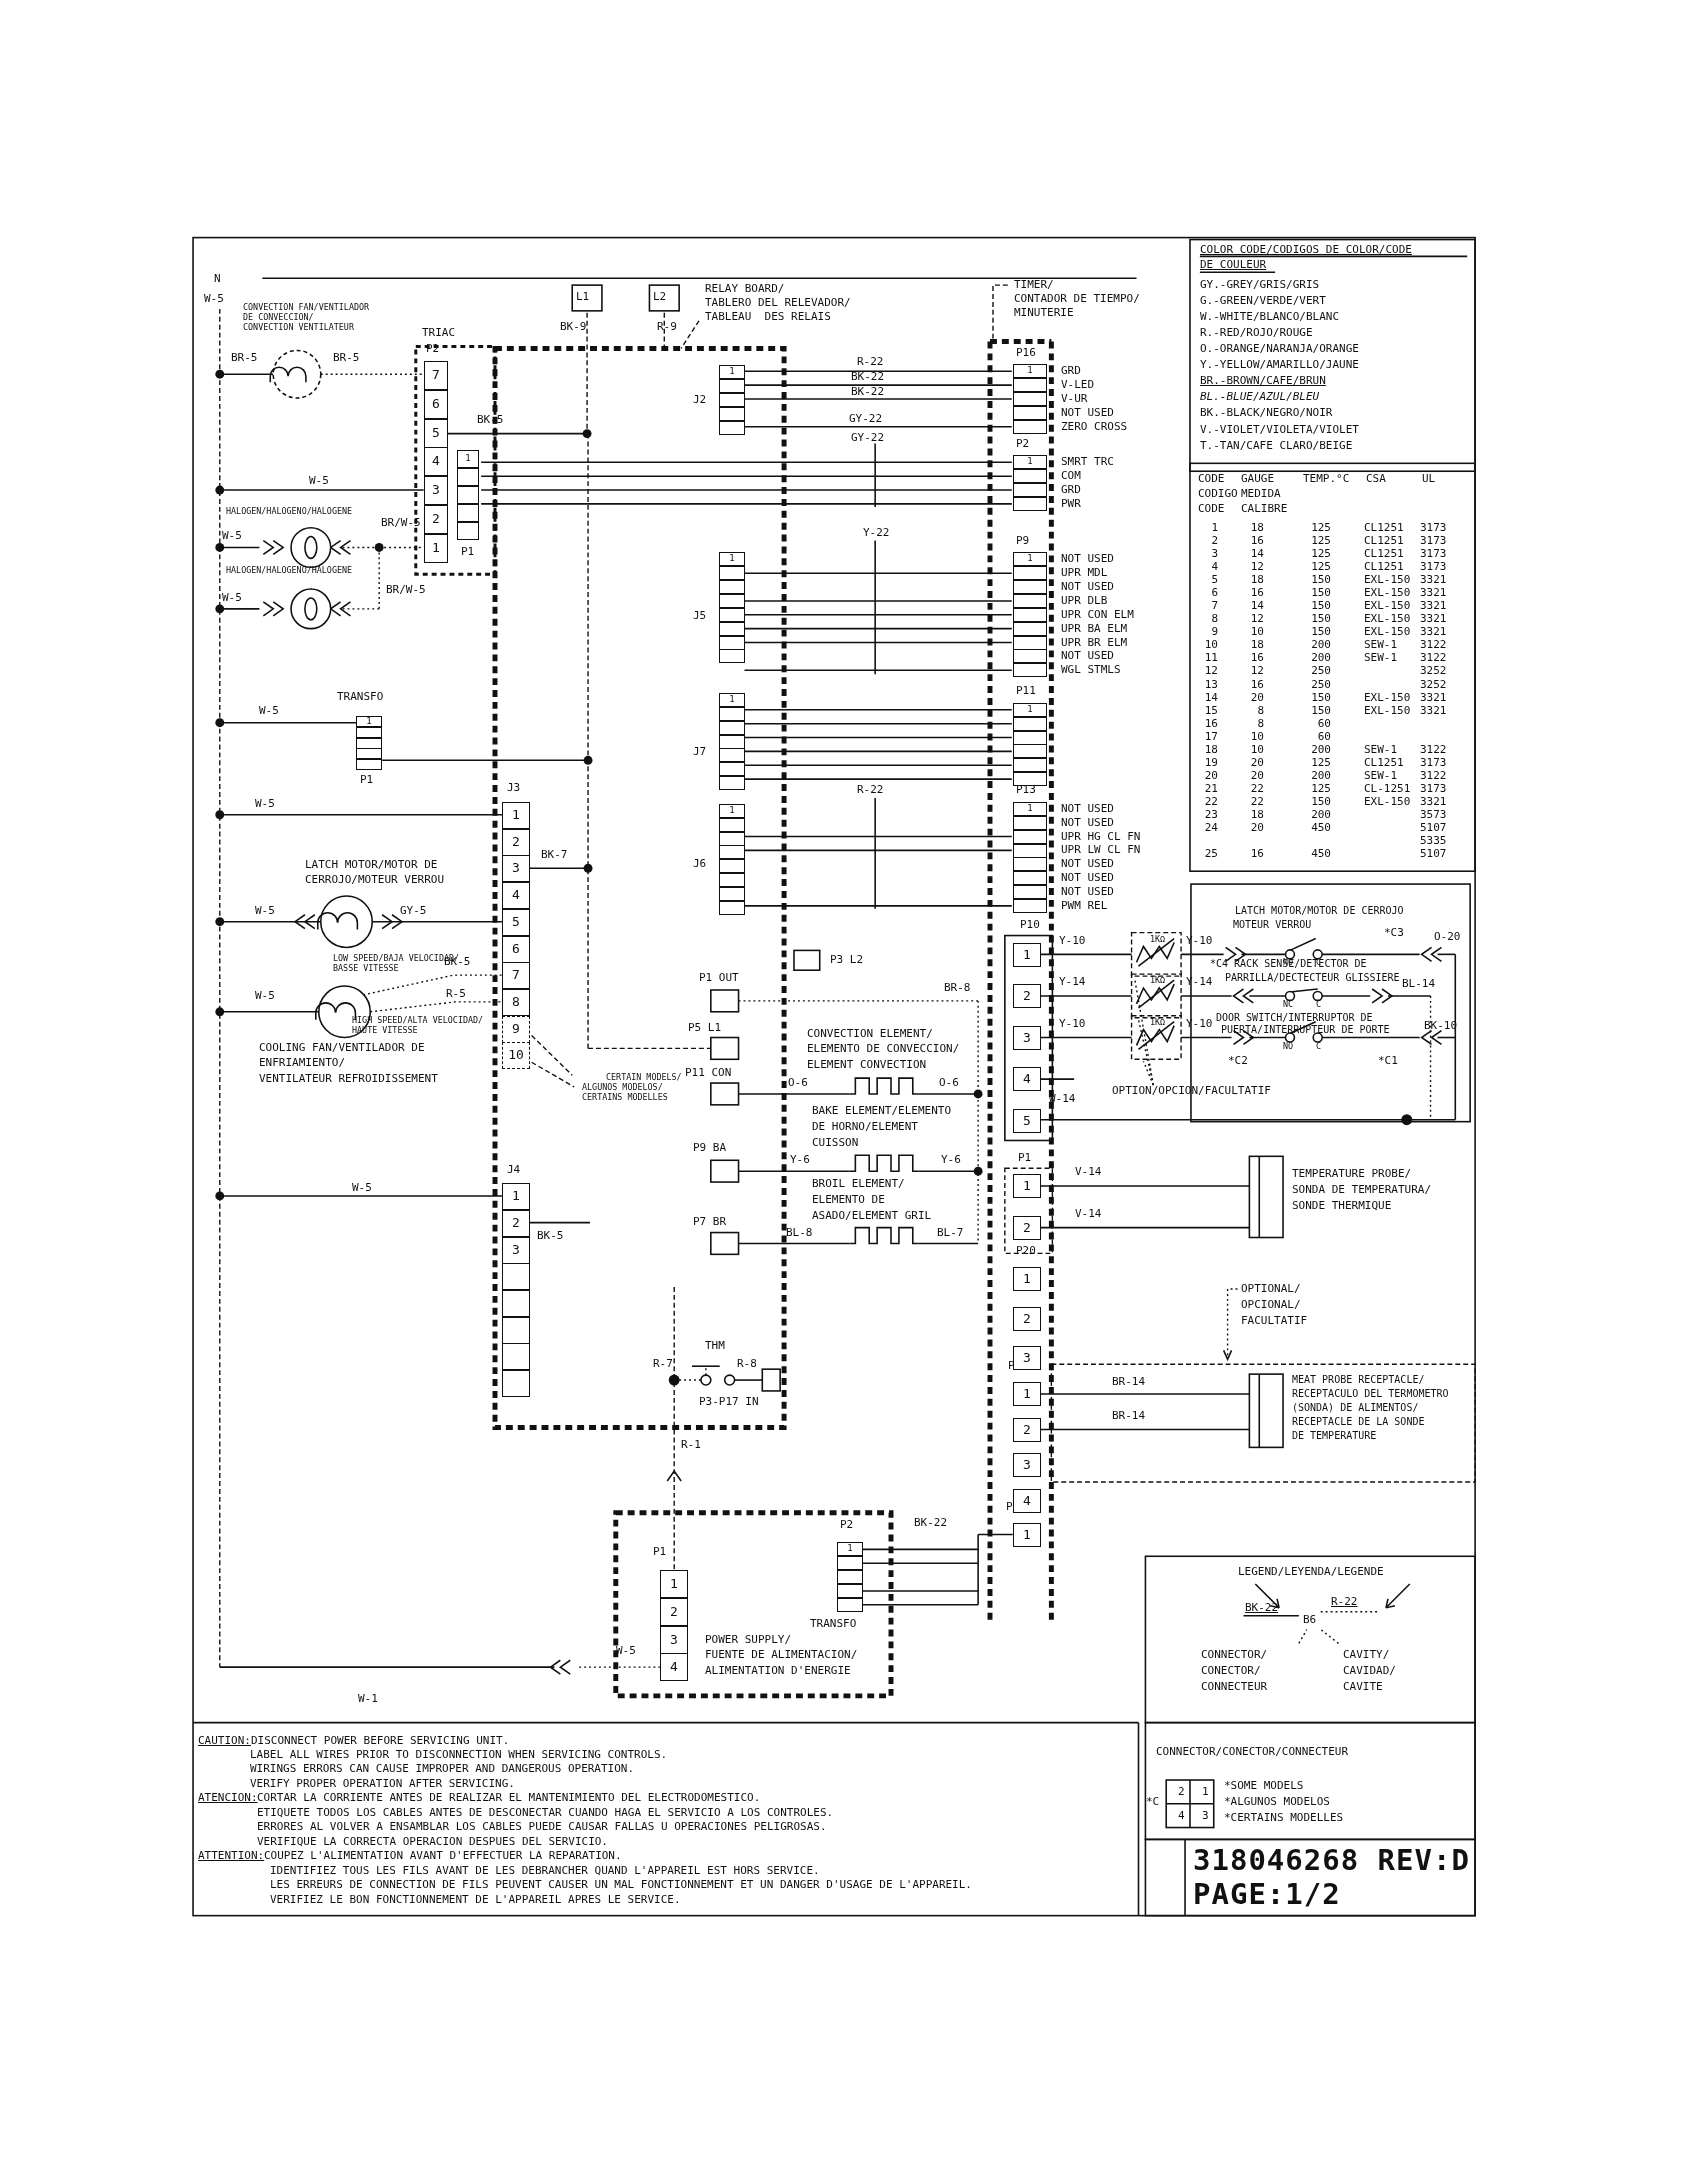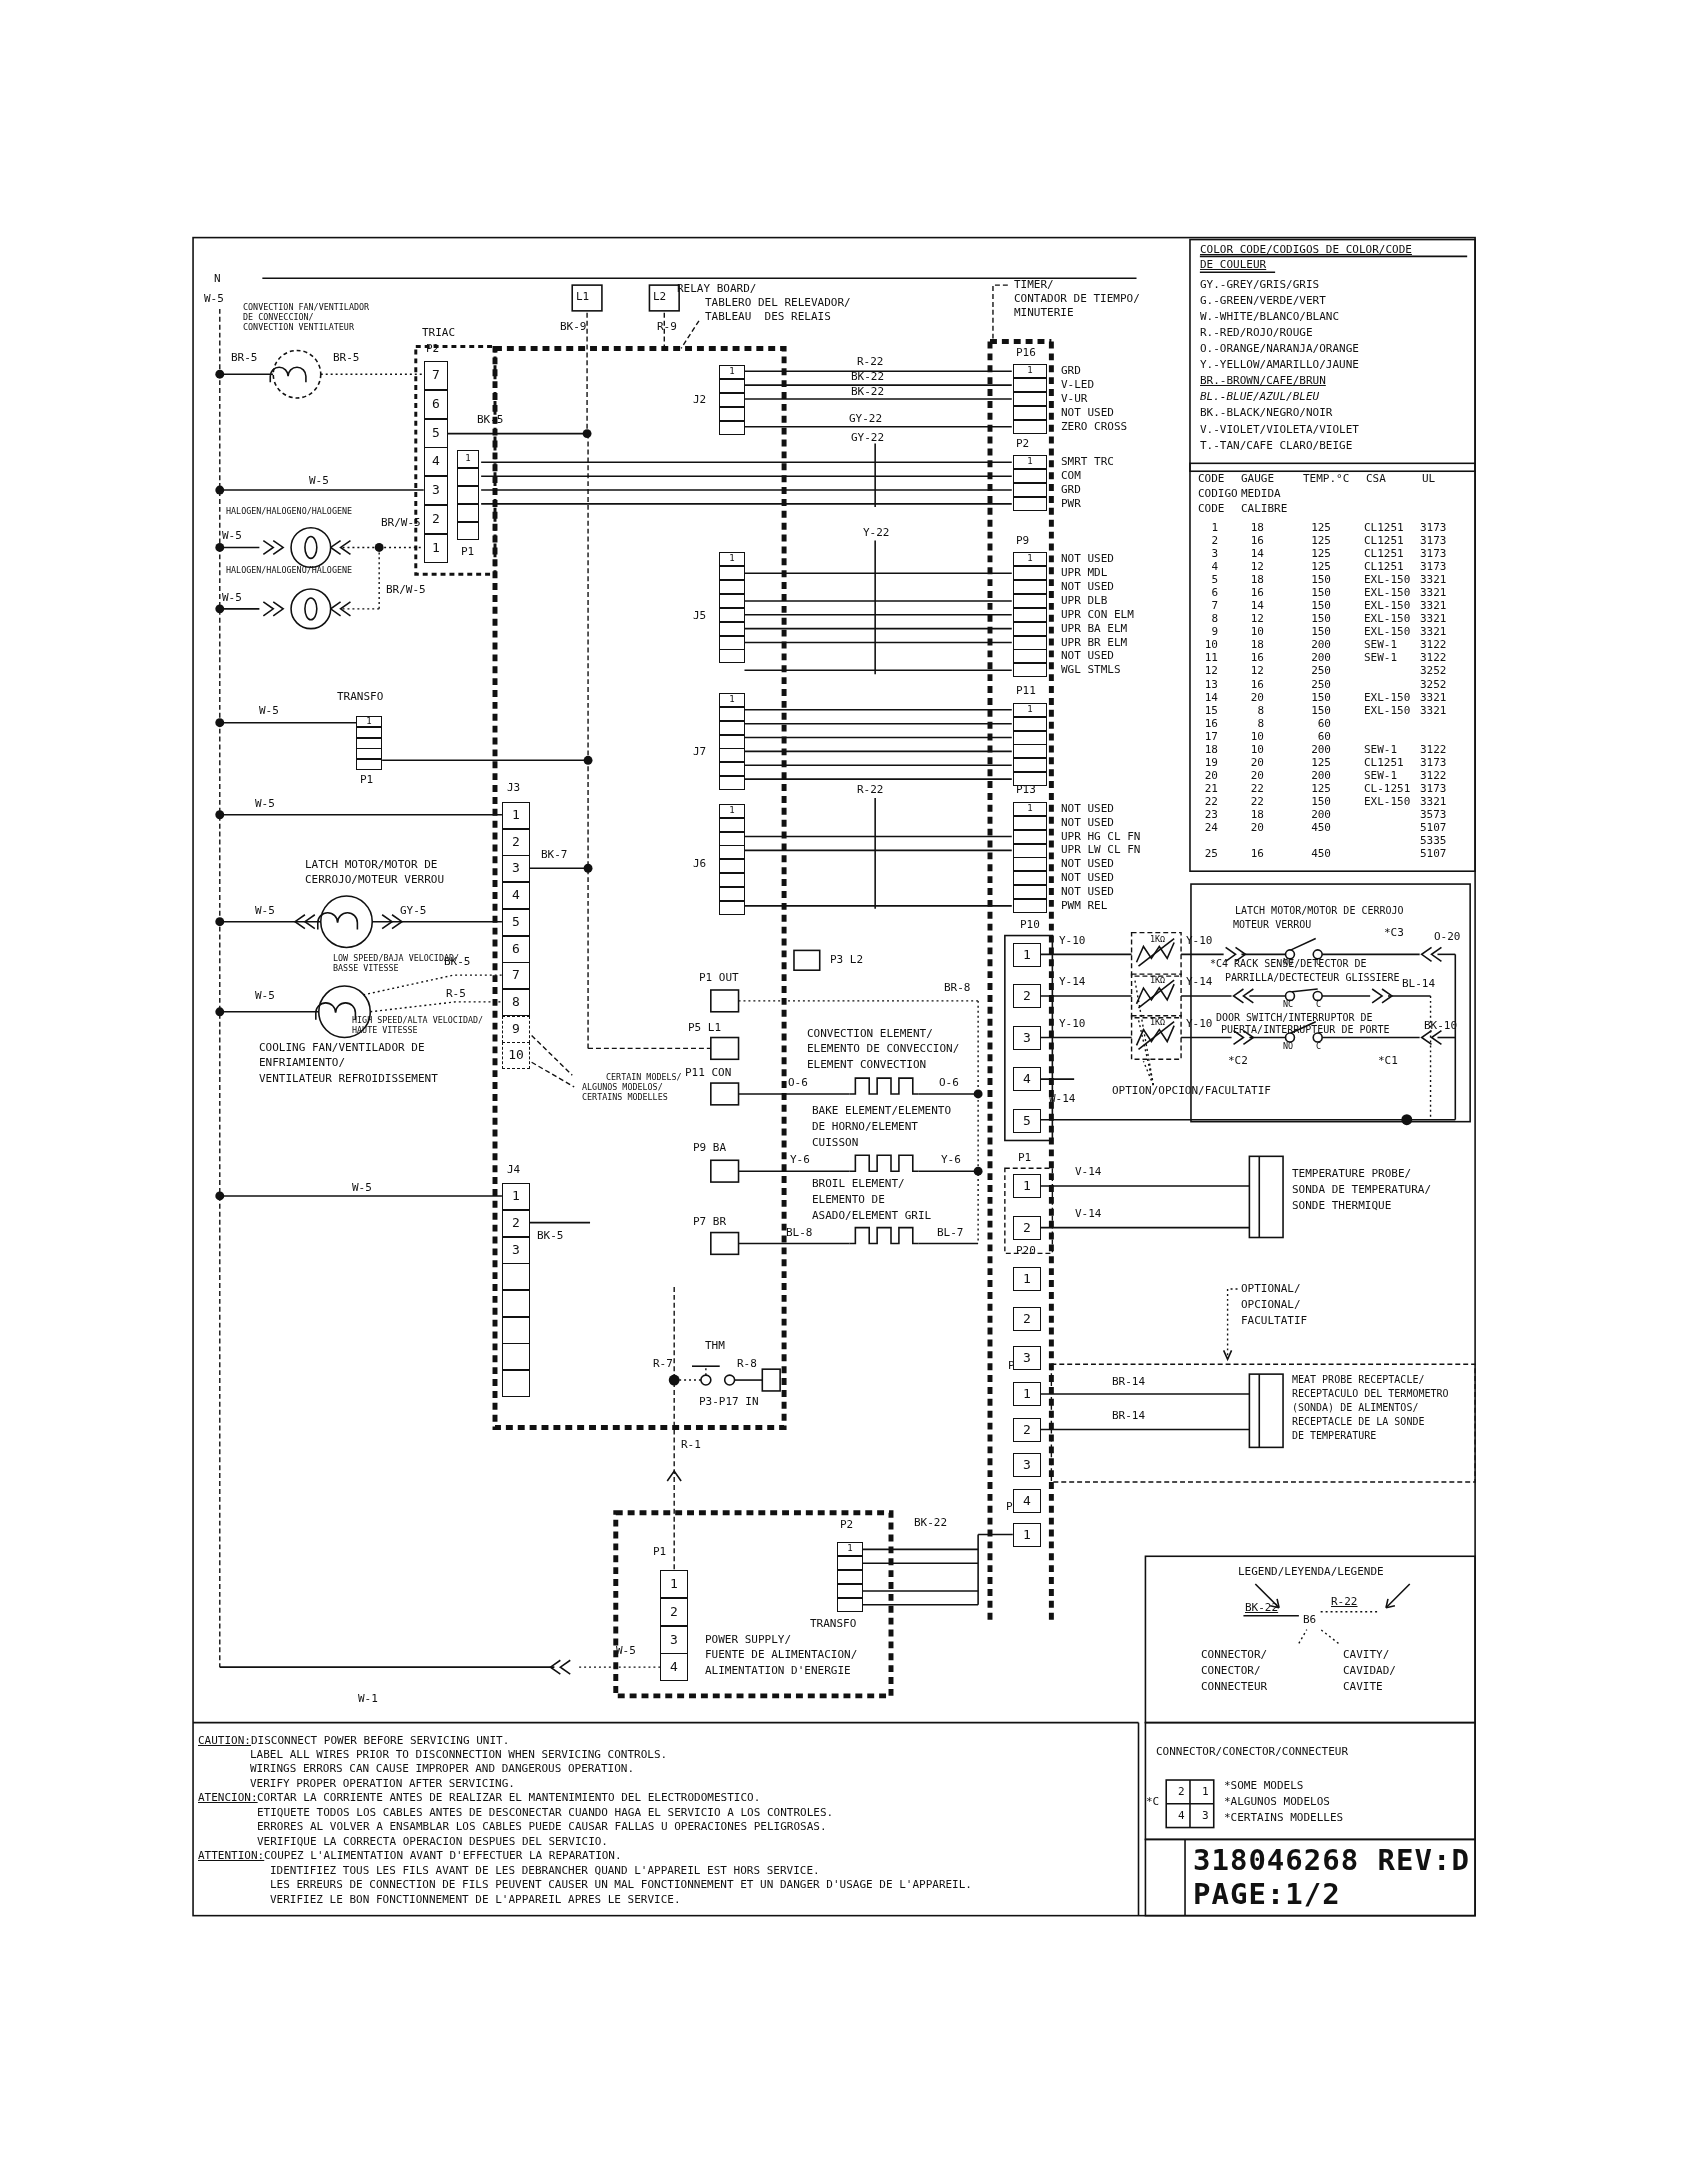--- a/index.html
+++ b/index.html
@@ -293,21 +293,21 @@
       <div class="lbl t" style="left: 243px; top: 303px;">CONVECTION FAN/VENTILADOR</div>
       <div class="lbl t" style="left: 243px; top: 313px;">DE CONVECCION/</div>
       <div class="lbl t" style="left: 243px; top: 323px;">CONVECTION VENTILATEUR</div>
       <div class="lbl" style="left: 231px; top: 352px;">BR-5</div>
       <div class="lbl" style="left: 333px; top: 352px;">BR-5</div>
       <div class="lbl" style="left: 422px; top: 327px;">TRIAC</div>
       <div class="lbl" style="left: 576px; top: 291px;">L1</div>
       <div class="lbl" style="left: 560px; top: 321px;">BK-9</div>
       <div class="lbl" style="left: 653px; top: 291px;">L2</div>
       <div class="lbl" style="left: 657px; top: 321px;">R-9</div>
-      <div class="lbl" style="left: 677px; top: 283px;">RELAY BOARD/</div>
+      <div class="lbl" style="left: 705px; top: 283px;">RELAY BOARD/</div>
       <div class="lbl" style="left: 705px; top: 297px;">TABLERO DEL RELEVADOR/</div>
       <div class="lbl" style="left: 705px; top: 311px;">TABLEAU  DES RELAIS</div>
       <div class="lbl" style="left: 1014px; top: 279px;">TIMER/</div>
       <div class="lbl" style="left: 1014px; top: 293px;">CONTADOR DE TIEMPO/</div>
       <div class="lbl" style="left: 1014px; top: 307px;">MINUTERIE</div>
       <div class="lbl" style="left: 477px; top: 414px;">BK-5</div>
       <div class="lbl" style="left: 309px; top: 475px;">W-5</div>
       <div class="lbl t" style="left: 226px; top: 507px;">HALOGEN/HALOGENO/HALOGENE</div>
       <div class="lbl" style="left: 222px; top: 530px;">W-5</div>
       <div class="lbl" style="left: 381px; top: 517px;">BR/W-5</div>

